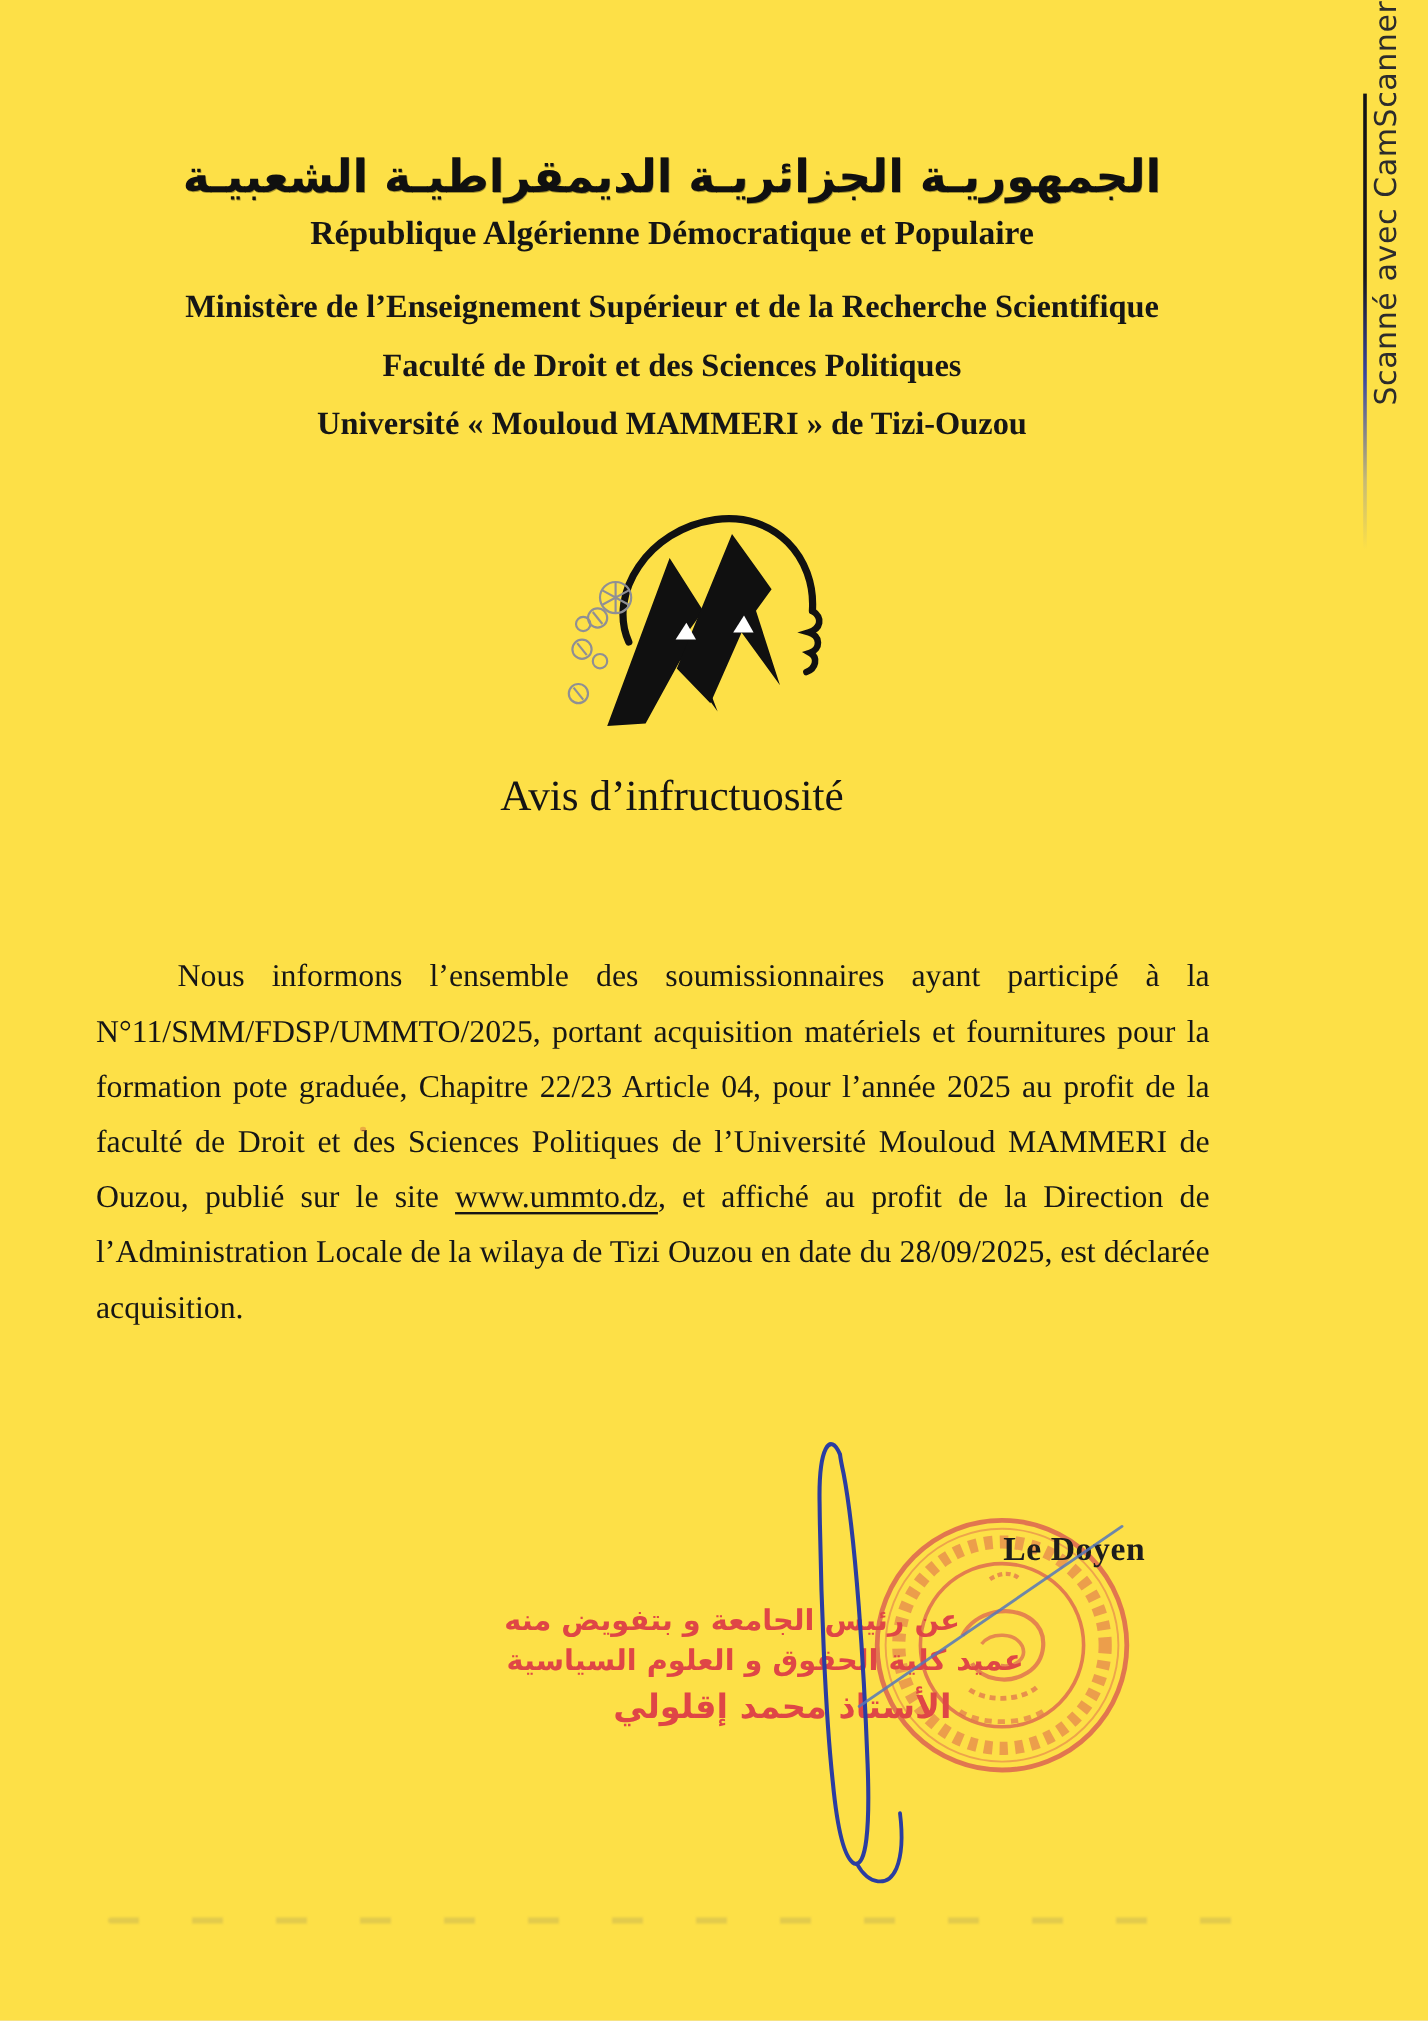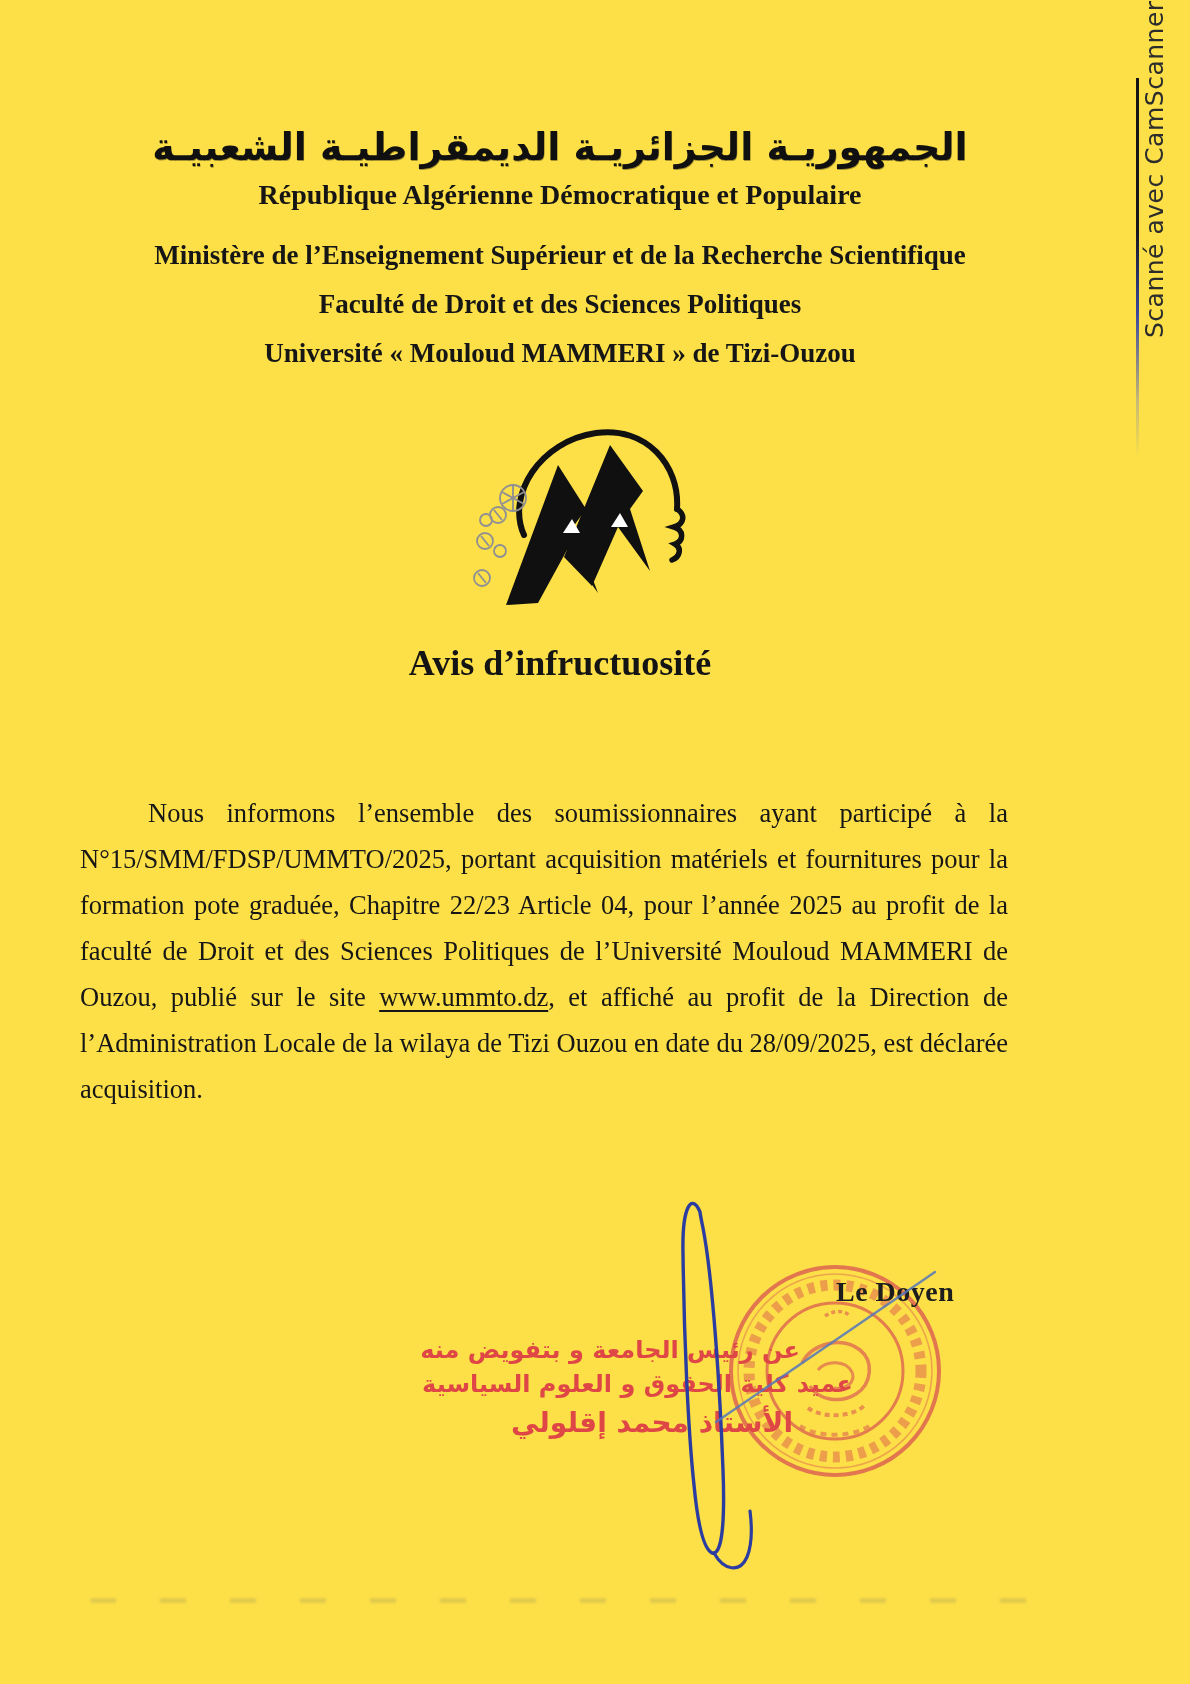--- a/index.html
+++ b/index.html
@@ -29,21 +29,21 @@
     margin:0 0 28px 0;color:#151515;
   }
   .h-min{font-weight:bold;font-size:27px;line-height:34px;margin:15px;color:#161616;}
 
   
   .logo{position:absolute;left:468px;top:423px;width:224px;height:184px;}
 
   
   .notice-title{
     position:absolute;left:55px;top:642px;width:1010px;
-    text-align:center;font-weight:bold;font-size:36px;color:#141414;margin:0;
+    text-align:center;font-weight:normal;font-size:36px;color:#141414;margin:0;
   }
 
   
   .body-text{
     position:absolute;left:80px;top:790px;width:928px;
     font-size:26.5px;line-height:46px;color:#161616;
   }
   .jline{text-align:justify;text-align-last:justify;height:46px;overflow:hidden;white-space:normal;}
   .lastline{text-align:left;height:46px;}
   .indent{text-indent:68px;}
@@ -126,21 +126,21 @@
       <circle cx="32" cy="128" r="6"></circle>
       <circle cx="14" cy="155" r="8"></circle>
       <path d="M 10 150 L 18 160"></path>
     </g>
   </svg>
 
   <h1 class="notice-title">Avis d’infructuosité</h1>
 
   <div class="body-text">
     <div class="jline indent">Nous informons l’ensemble des soumissionnaires ayant participé à la consultation</div>
-    <div class="jline">N°15/SMM/FDSP/UMMTO/2025, portant acquisition matériels et fournitures pour la</div>
+    <div class="jline">N°11/SMM/FDSP/UMMTO/2025, portant acquisition matériels et fournitures pour la</div>
     <div class="jline">formation pote graduée, Chapitre 22/23 Article 04, pour l’année 2025 au profit de la</div>
     <div class="jline">faculté de Droit et des Sciences Politiques de l’Université Mouloud MAMMERI de Tizi</div>
     <div class="jline"><span>Ouzou, publié sur le site </span><span class="site-link">www.ummto.dz</span><span>, et affiché au profit de la Direction de</span></div>
     <div class="jline">l’Administration Locale de la wilaya de Tizi Ouzou en date du 28/09/2025, est déclarée</div>
     <div class="lastline">acquisition.</div>
   </div>
 
   <div class="speck"></div>
 
   <svg class="stamp" viewBox="0 0 226 226" aria-hidden="true">

